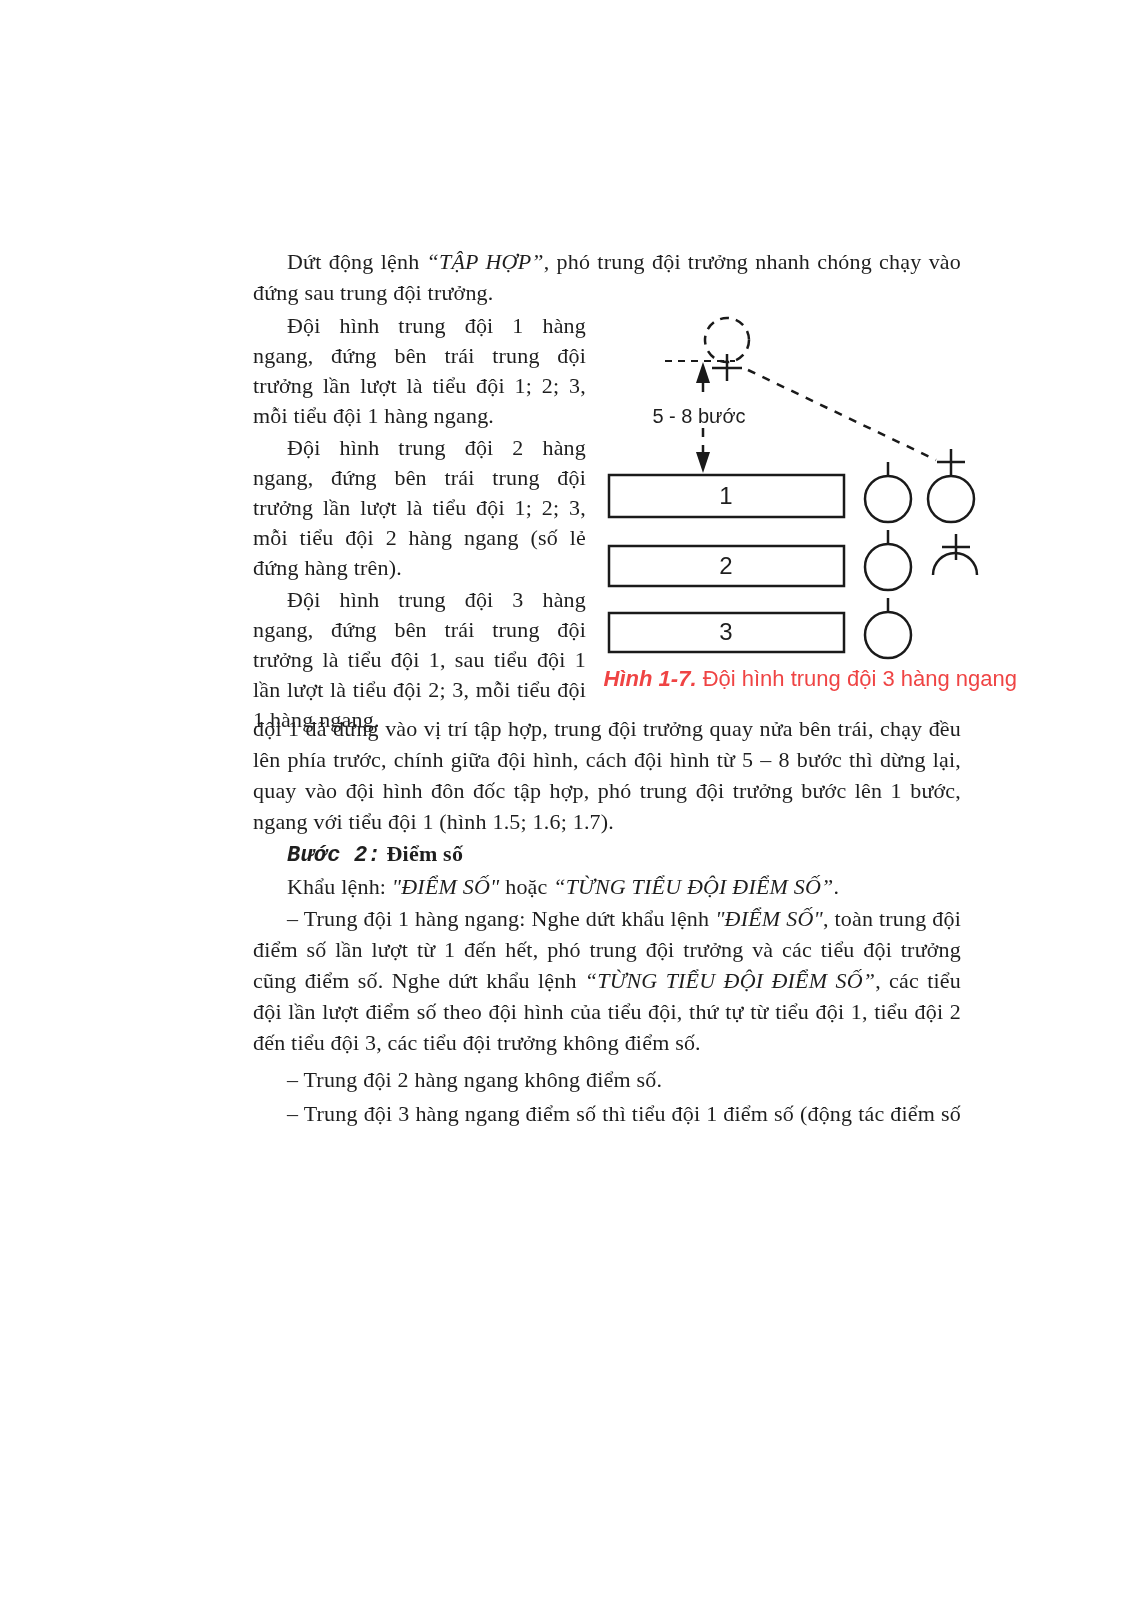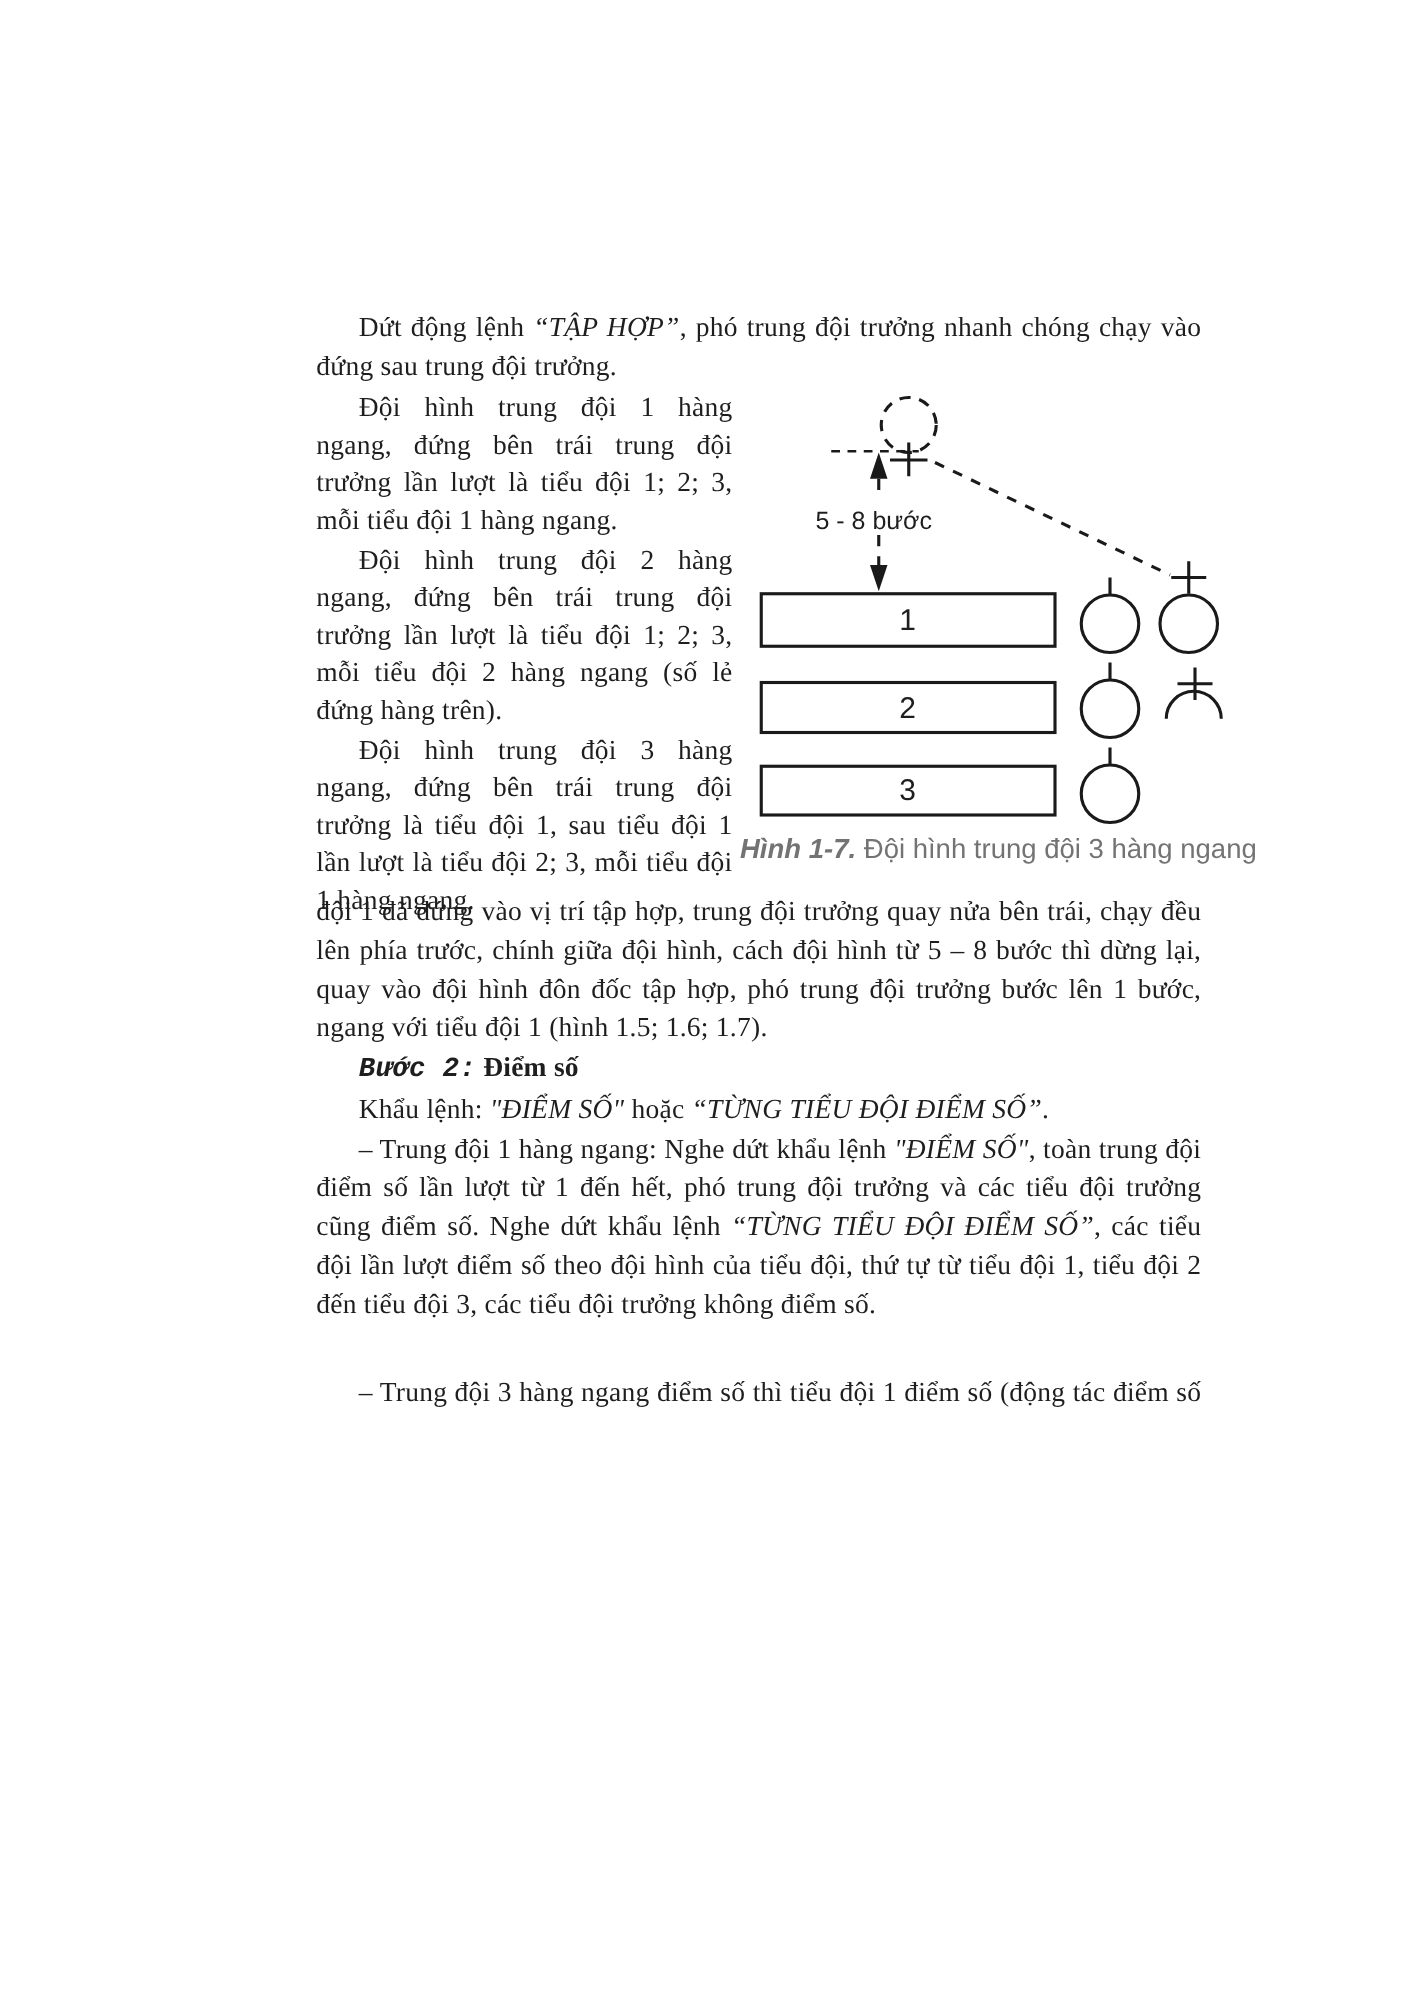--- a/index.html
+++ b/index.html
@@ -29,24 +29,24 @@
   .cmd{font-style:italic;}
   .step-label{font-weight:bold;font-style:italic;font-family:Liberation Mono, monospace;}
   .step-title{font-weight:bold;}
   .figure{
     position:absolute;left:592px;top:292px;width:425px;
   }
   .figure svg{display:block;}
   .fig-caption{
     width:425px;
     margin-top:2px;
-    text-align:left;
+    text-align:right;
     font-family:"Liberation Sans", sans-serif;
     font-size:22px;
-    color:#737373;
+    color:#ef4444;
     white-space:nowrap;
   }
   .fig-caption .cap-label{font-weight:bold;font-style:italic;}
   .svg-label{
     font-family:"Liberation Sans", sans-serif;
     fill:#1e1e1e;
   }
   .page-number{
     position:absolute;
     left:925px;top:1340px;width:60px;
@@ -130,18 +130,19 @@
   </div>
 
   <div class="body-text" style="left:253px;top:713px;width:708px;">đội 1 đã đứng vào vị trí tập hợp, trung đội trưởng quay nửa bên trái, chạy đều lên phía trước, chính giữa đội hình, cách đội hình từ 5 – 8 bước thì dừng lại, quay vào đội hình đôn đốc tập hợp, phó trung đội trưởng bước lên 1 bước, ngang với tiểu đội 1 (hình 1.5; 1.6; 1.7).</div>
 
   <div class="body-text indent" style="left:253px;top:838px;width:708px;"><span class="step-label">Bước 2:</span><span class="step-title"> Điểm số</span></div>
 
   <div class="body-text indent" style="left:253px;top:871px;width:708px;text-align:left;"><span>Khẩu lệnh: </span><span class="cmd">"ĐIỂM SỐ"</span><span> hoặc </span><span class="cmd">“TỪNG TIỂU ĐỘI ĐIỂM SỐ”</span><span>.</span></div>
 
   <div class="body-text indent" style="left:253px;top:903px;width:708px;"><span>– Trung đội 1 hàng ngang: Nghe dứt khẩu lệnh </span><span class="cmd">"ĐIỂM SỐ"</span><span>, toàn trung đội điểm số lần lượt từ 1 đến hết, phó trung đội trưởng và các tiểu đội trưởng cũng điểm số. Nghe dứt khẩu lệnh </span><span class="cmd">“TỪNG TIỂU ĐỘI ĐIỂM SỐ”</span><span>, các tiểu đội lần lượt điểm số theo đội hình của tiểu đội, thứ tự từ tiểu đội 1, tiểu đội 2 đến tiểu đội 3, các tiểu đội trưởng không điểm số.</span></div>
 
+  <div class="body-text indent" style="left:253px;top:1064px;width:708px;text-align:left;">– Trung đội 2 hàng ngang không điểm số.</div>
 
   <div class="body-text indent" style="left:253px;top:1098px;width:708px;">– Trung đội 3 hàng ngang điểm số thì tiểu đội 1 điểm số (động tác điểm số như đội hình tiểu đội 1 hàng ngang), tiểu đội trưởng không điểm số. Tiểu đội 2, tiểu đội 3 không điểm số mà lấy số đã điểm của tiểu đội 1 để tính số hiện có của tiểu đội mình. Nếu tiểu đội 2 và tiểu đội 3 thiếu hoặc thừa quân số so với quân số đã điểm của tiểu đội 1 thì người đứng cuối hàng của tiểu đội 2 và tiểu đội 3 phải báo cáo cho trung đội trưởng biết. Khi báo cáo phải đứng nghiêm, xong đứng nghỉ.</div>
 
   <div class="page-number">11</div>
 
 </div>
 
 </body></html>

